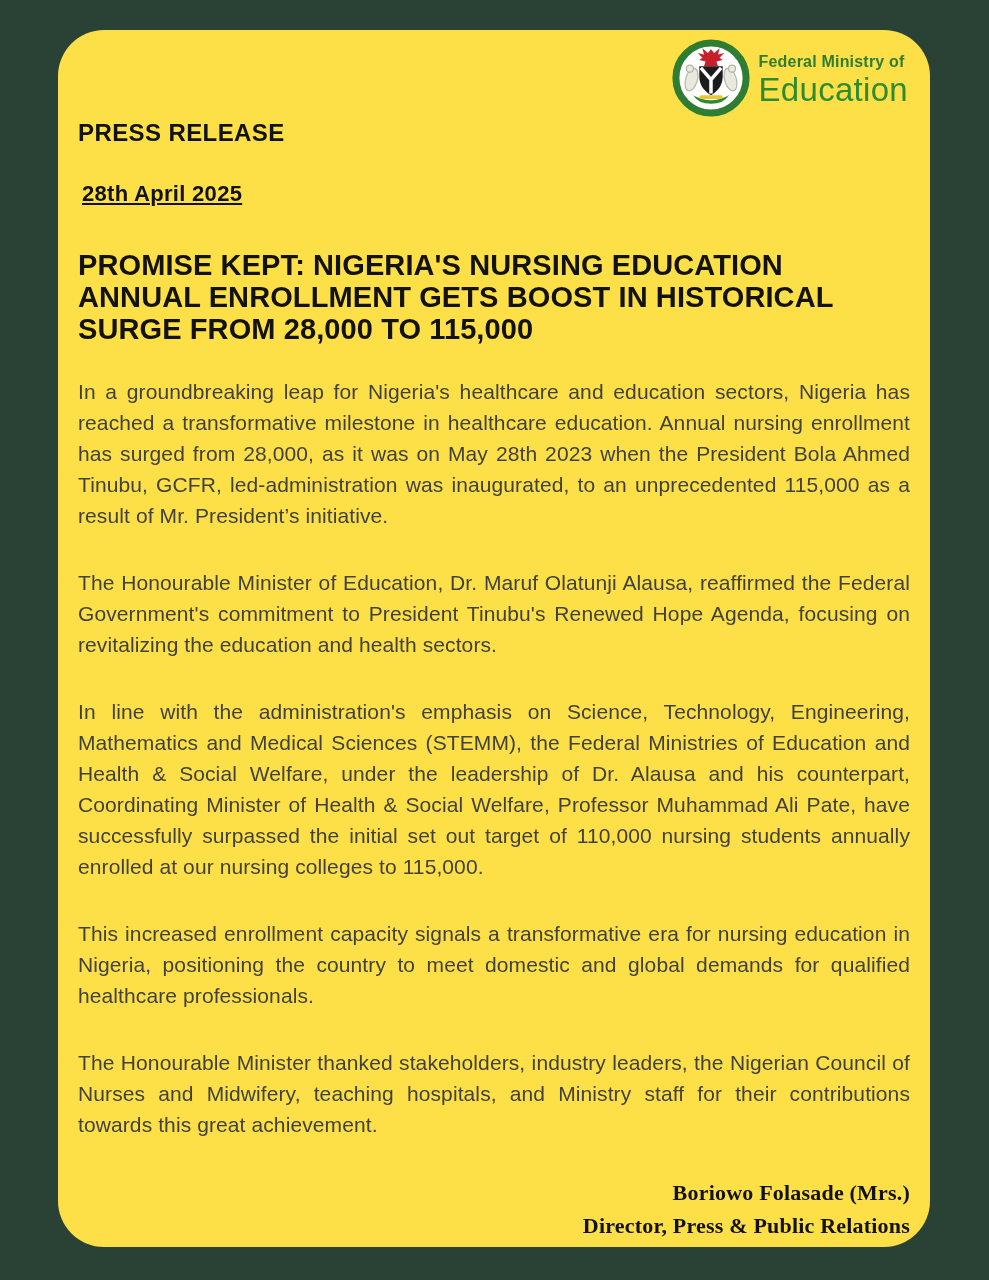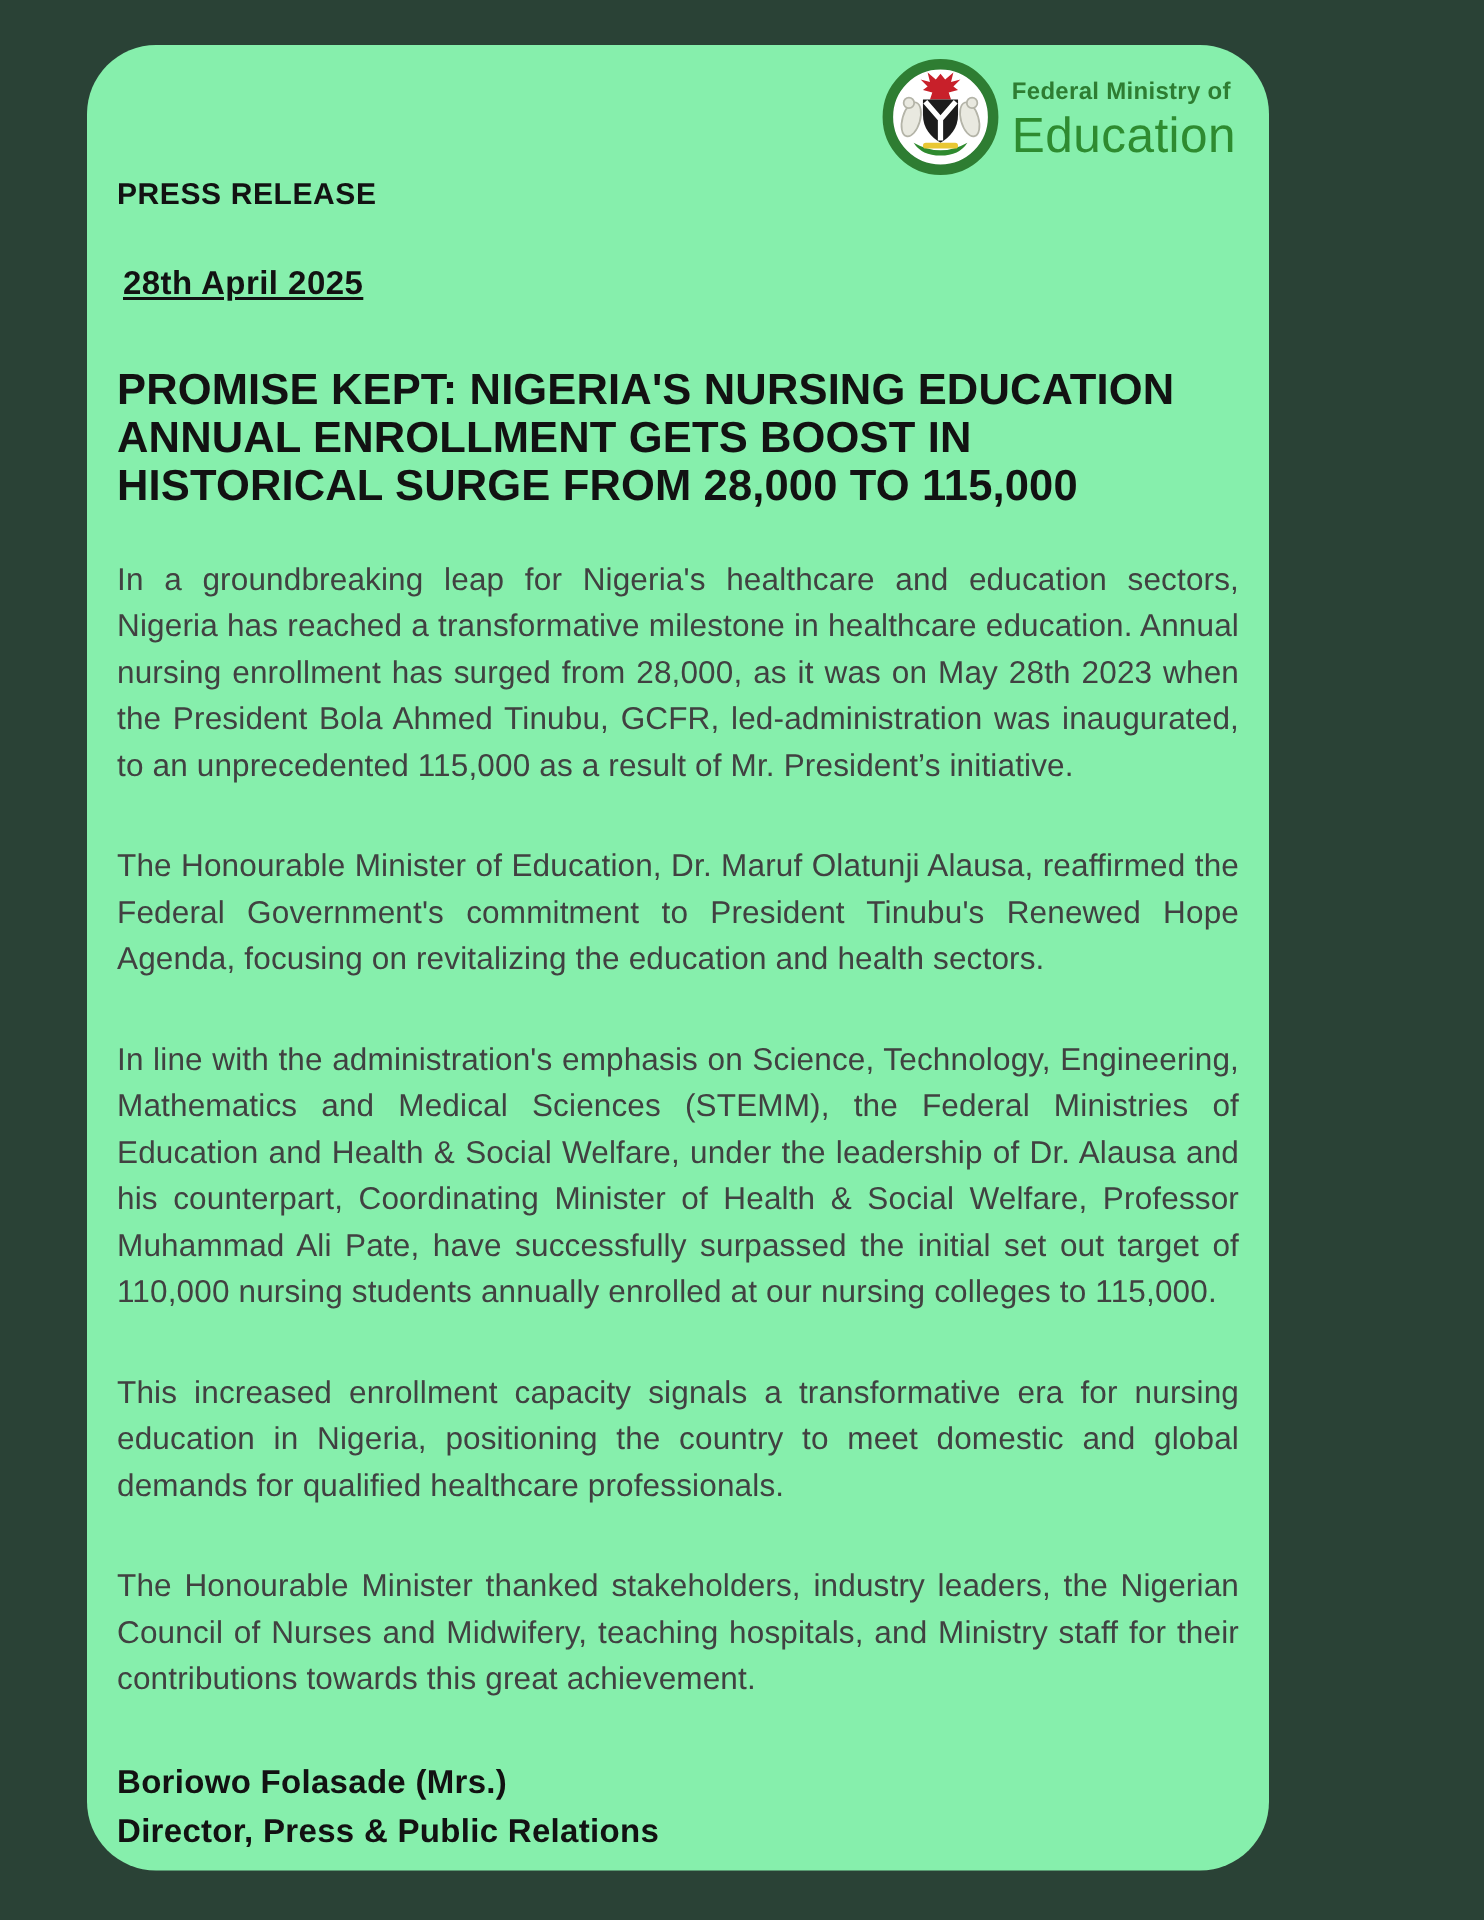--- a/index.html
+++ b/index.html
@@ -8,23 +8,23 @@
     height: 1280px;
     background: #2a4236;
     font-family: "Liberation Sans", sans-serif;
     position: relative;
     overflow: hidden;
   }
   .card {
     position: absolute;
     left: 58px;
     top: 30px;
-    width: 788px;
+    width: 872px;
     height: 1217px;
-    background: #86efac;
+    background: #fde047;
     border-radius: 46px;
     box-sizing: border-box;
   }
   .content {
     position: relative;
     height: 100%;
     padding: 89px 20px 0 20px;
     box-sizing: border-box;
   }
   
@@ -46,21 +46,21 @@
   }
   .logo-line2 {
     font-size: 33px;
     font-weight: normal;
     color: #2e8b30;
     margin-top: 3px;
     letter-spacing: 0.3px;
   }
   
   .kicker {
-    font-size: 20px;
+    font-size: 24px;
     font-weight: bold;
     color: #121212;
     letter-spacing: 0.4px;
   }
   .date {
     font-size: 22px;
     font-weight: bold;
     color: #121212;
     margin-top: 34px;
     padding-left: 4px;
@@ -83,22 +83,23 @@
     color: #414141;
     margin: 0 0 36px 0;
     text-align: justify;
     text-align-last: left;
     letter-spacing: 0.1px;
   }
   .bodytext { margin-top: 31px; }
   
   .signature {
     margin-top: 22px;
-    text-align: left;
+    text-align: right;
     color: #121212;
+    font-family: Liberation Serif, serif;
   }
   .sig-name, .sig-title {
     font-size: 22px;
     font-weight: bold;
     line-height: 33px;
     letter-spacing: 0.2px;
   }
 </style>
 </head>
 <body>

